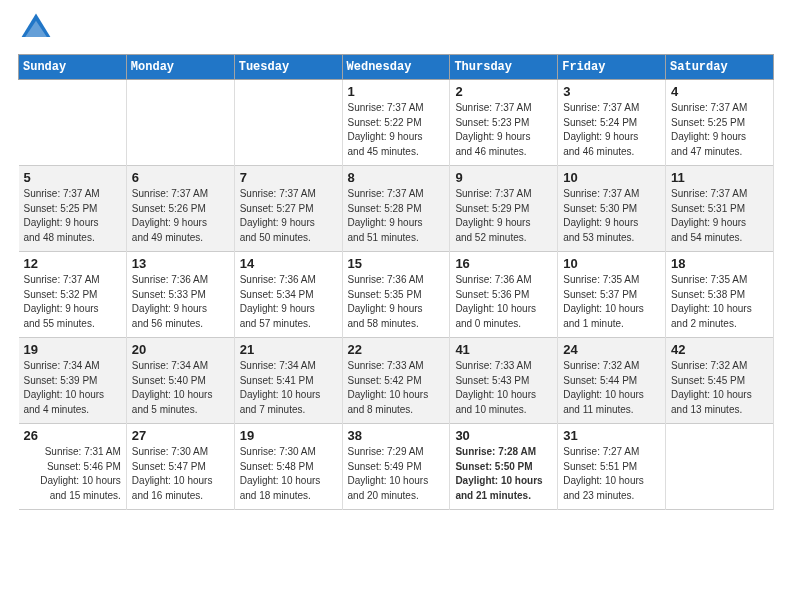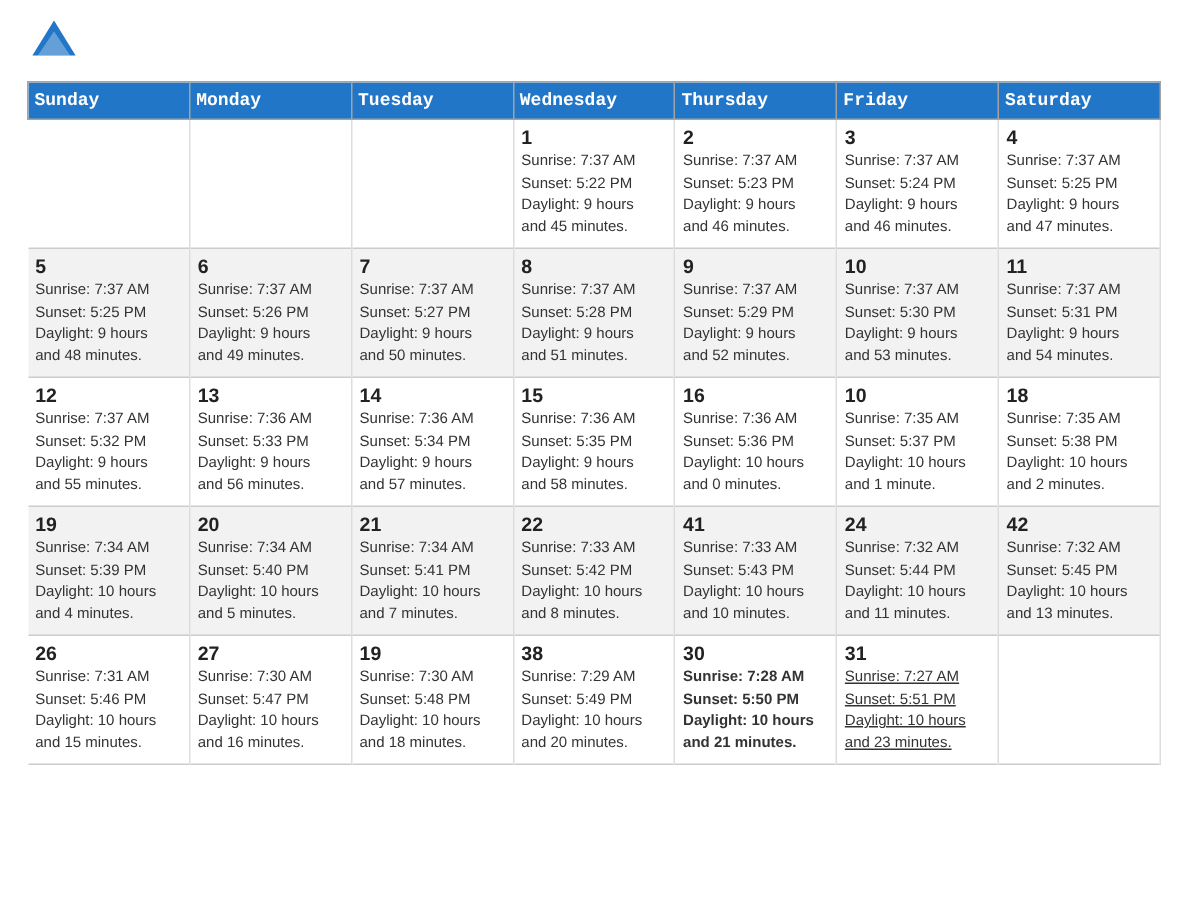--- a/index.html
+++ b/index.html
@@ -324,21 +324,21 @@
             <span class="cell-day">42</span>
             <div class="cell-info" style="white-space: pre-line;">Sunrise: 7:32 AM
 Sunset: 5:45 PM
 Daylight: 10 hours
 and 13 minutes.</div>
           </td>
         </tr>
         <tr>
           <td class="cell">
             <span class="cell-day">26</span>
-            <div class="cell-info" style="white-space: pre-line;">Sunrise: 7:31 AM
+            <div class="cell-info" style="white-space: pre-line; text-align: right;">Sunrise: 7:31 AM
 Sunset: 5:46 PM
 Daylight: 10 hours
 and 15 minutes.</div>
           </td>
           <td class="cell">
             <span class="cell-day">27</span>
             <div class="cell-info" style="white-space: pre-line;">Sunrise: 7:30 AM
 Sunset: 5:47 PM
 Daylight: 10 hours
 and 16 minutes.</div>
@@ -359,21 +359,21 @@
           </td>
           <td class="cell">
             <span class="cell-day">30</span>
             <div class="cell-info" style="white-space: pre-line; font-weight: bold;">Sunrise: 7:28 AM
 Sunset: 5:50 PM
 Daylight: 10 hours
 and 21 minutes.</div>
           </td>
           <td class="cell">
             <span class="cell-day">31</span>
-            <div class="cell-info" style="white-space: pre-line; text-decoration: underline;">Sunrise: 7:27 AM
+            <div class="cell-info" style="white-space: pre-line;">Sunrise: 7:27 AM
 Sunset: 5:51 PM
 Daylight: 10 hours
 and 23 minutes.</div>
           </td>
           <td class="cell empty-cell"></td>
         </tr>
       </tbody>
   </table>
 </div>
 

